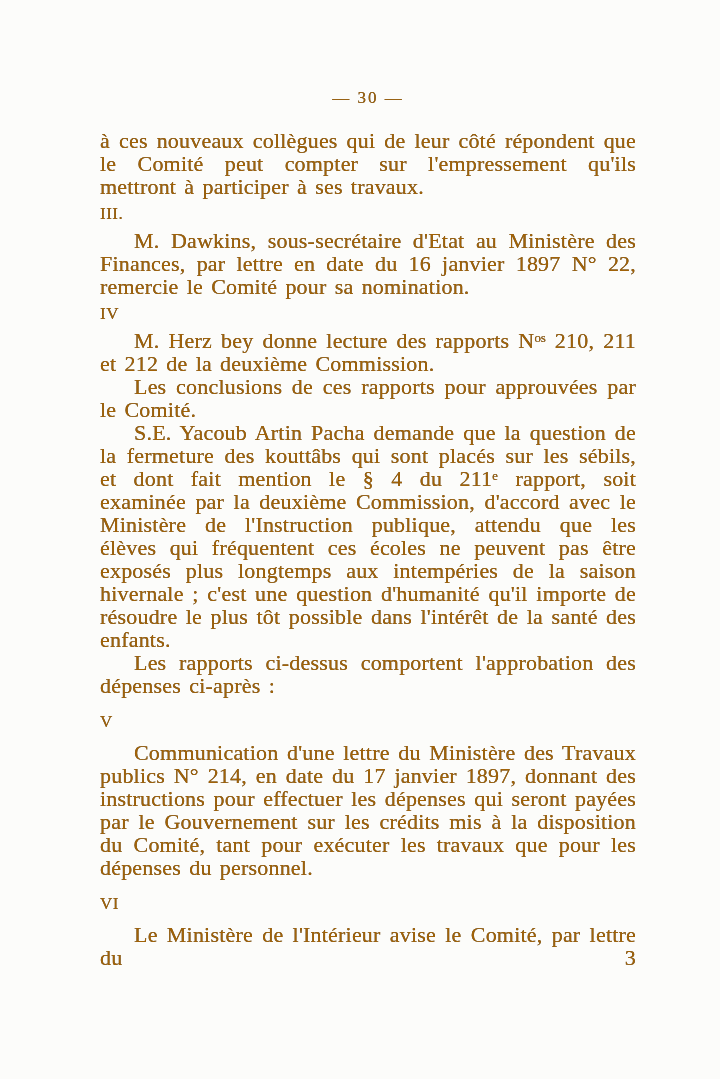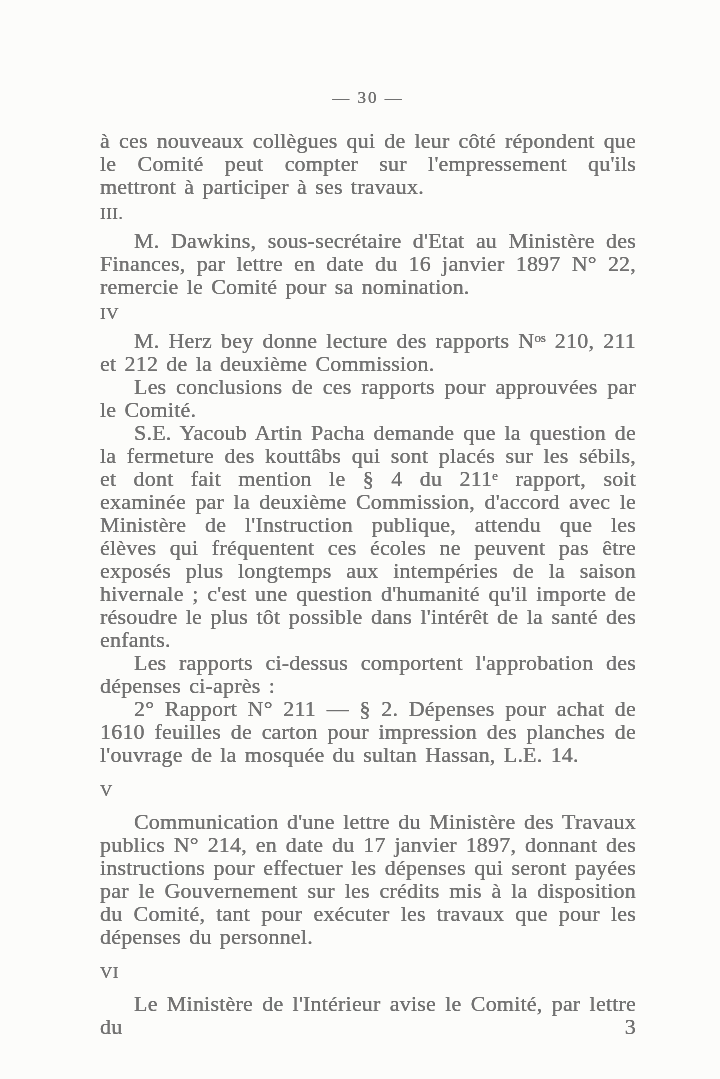--- a/index.html
+++ b/index.html
@@ -8,21 +8,21 @@
     background: #e9e9e7;
   }
   .page {
     position: relative;
     width: 720px;
     height: 1079px;
     margin: 0 auto;
     box-sizing: border-box;
     padding: 86px 84px 0 100px;
     background: #fcfcfa;
-    color: #737373;
+    color: #a16207;
     font-family: "Liberation Serif", "DejaVu Serif", serif;
     overflow: hidden;
     text-shadow: 0 0 0.6px rgba(20, 18, 16, 0.75);
   }
   .pagenum {
     text-align: center;
     font-size: 17px;
     line-height: 23px;
     letter-spacing: 2px;
     margin: 0 0 20px 0;
@@ -68,21 +68,20 @@
 
     <p class="para">M. Herz bey donne lecture des rapports Nᵒˢ 210, 211 et 212 de la deuxième Commission.</p>
 
     <p class="para">Les conclusions de ces rapports pour approuvées par le Comité.</p>
 
     <p class="para">S.E. Yacoub Artin Pacha demande que la question de la fermeture des kouttâbs qui sont placés sur les sébils, et dont fait mention le § 4 du 211ᵉ rapport, soit examinée par la deuxième Commission, d'accord avec le Ministère de l'Instruction publique, attendu que les élèves qui fréquentent ces écoles ne peuvent pas être exposés plus longtemps aux intempéries de la saison hivernale ; c'est une question d'humanité qu'il importe de résoudre le plus tôt possible dans l'intérêt de la santé des enfants.</p>
 
     <p class="para">Les rapports ci-dessus comportent l'approbation des dépenses ci-après :</p>
 
 
-    <p class="para">2° Rapport N° 211 — § 2. Dépenses pour achat de 1610 feuilles de carton pour impression des planches de l'ouvrage de la mosquée du sultan Hassan, L.E. 14.</p>
 
 
     <div class="heading spaced">V</div>
 
     <p class="para">Communication d'une lettre du Ministère des Travaux publics N° 214, en date du 17 janvier 1897, donnant des instructions pour effectuer les dépenses qui seront payées par le Gouvernement sur les crédits mis à la disposition du Comité, tant pour exécuter les travaux que pour les dépenses du personnel.</p>
 
     <div class="heading spaced">VI</div>
 
     <p class="para fill">Le Ministère de l'Intérieur avise le Comité, par lettre du 3</p>
 

